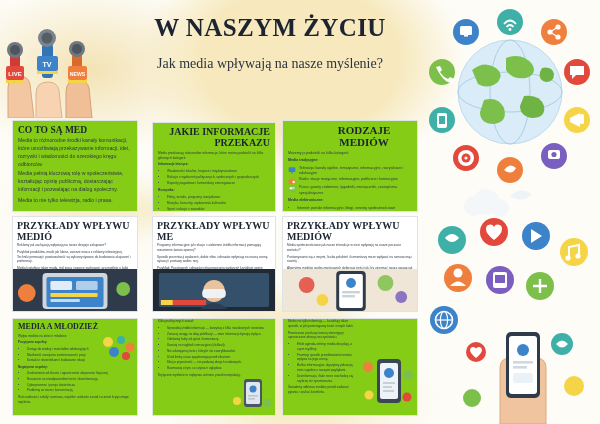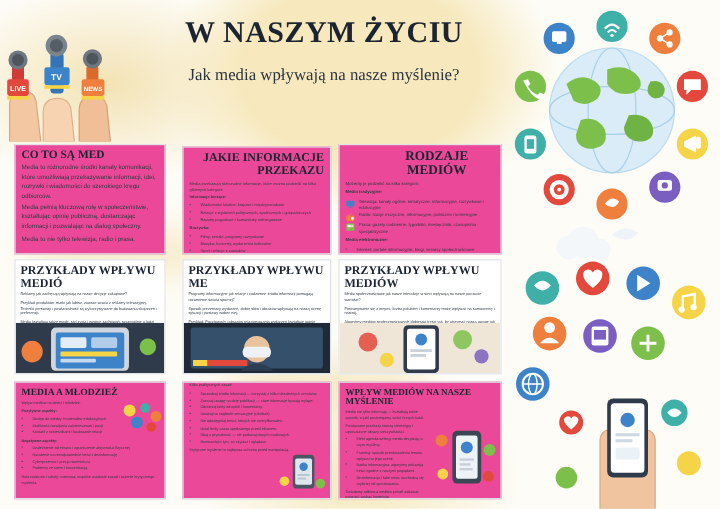--- a/index.html
+++ b/index.html
@@ -45,21 +45,21 @@
   .title-sub {
     margin-top:14px;
     font-family:"Liberation Serif", serif;
     font-size:14px;
     color:#2a3340;
   }
 
   
   .panel {
     position:absolute;
-    background:#ec4899;
+    background:#84cc16;
     border:1px solid #dfe3e8;
     overflow:hidden;
     z-index:4;
   }
   .panel-head {
     font-family:"Liberation Serif", serif;
     font-weight:bold;
     color:#1b2430;
     padding:4px 5px 2px 5px;
     line-height:1.08;
@@ -341,21 +341,20 @@
     <rect x="14" y="5" width="14" height="22" rx="1.5" fill="#dfe7ee"></rect>
     <circle cx="21" cy="12" r="3.5" fill="#3d83c9"></circle>
     <rect x="16" y="18" width="10" height="1.6" fill="#b9c4ce"></rect>
     <rect x="16" y="21" width="7" height="1.6" fill="#b9c4ce"></rect>
     <circle cx="5" cy="24" r="4" fill="#f5d547"></circle>
     <circle cx="35" cy="26" r="4" fill="#7cc04b"></circle>
   </svg>
 </div>
 
 <div class="panel" id="p-wplyw">
-  <div class="panel-head" style="font-size:7.5px;">WPŁYW MEDIÓW NA NASZE MYŚLENIE</div>
   <div class="panel-body" style="font-size:3.1px; line-height:1.55; width:78px;">
     <p>Media nie tylko informują — kształtują także sposób, w jaki postrzegamy świat i innych ludzi.</p>
     <p>Powtarzane przekazy tworzą stereotypy i uproszczone obrazy rzeczywistości.</p>
     <ul>
       <li>Efekt agenda-setting: media decydują, o czym myślimy.</li>
       <li>Framing: sposób przedstawienia tematu wpływa na jego ocenę.</li>
       <li>Bańka informacyjna: algorytmy pokazują treści zgodne z naszymi poglądami.</li>
       <li>Dezinformacja i fake news rozchodzą się szybciej niż sprostowania.</li>
     </ul>
     <p style="margin-top:2px;">Świadomy odbiorca mediów potrafi zadawać pytania i szukać kontekstu.</p>

